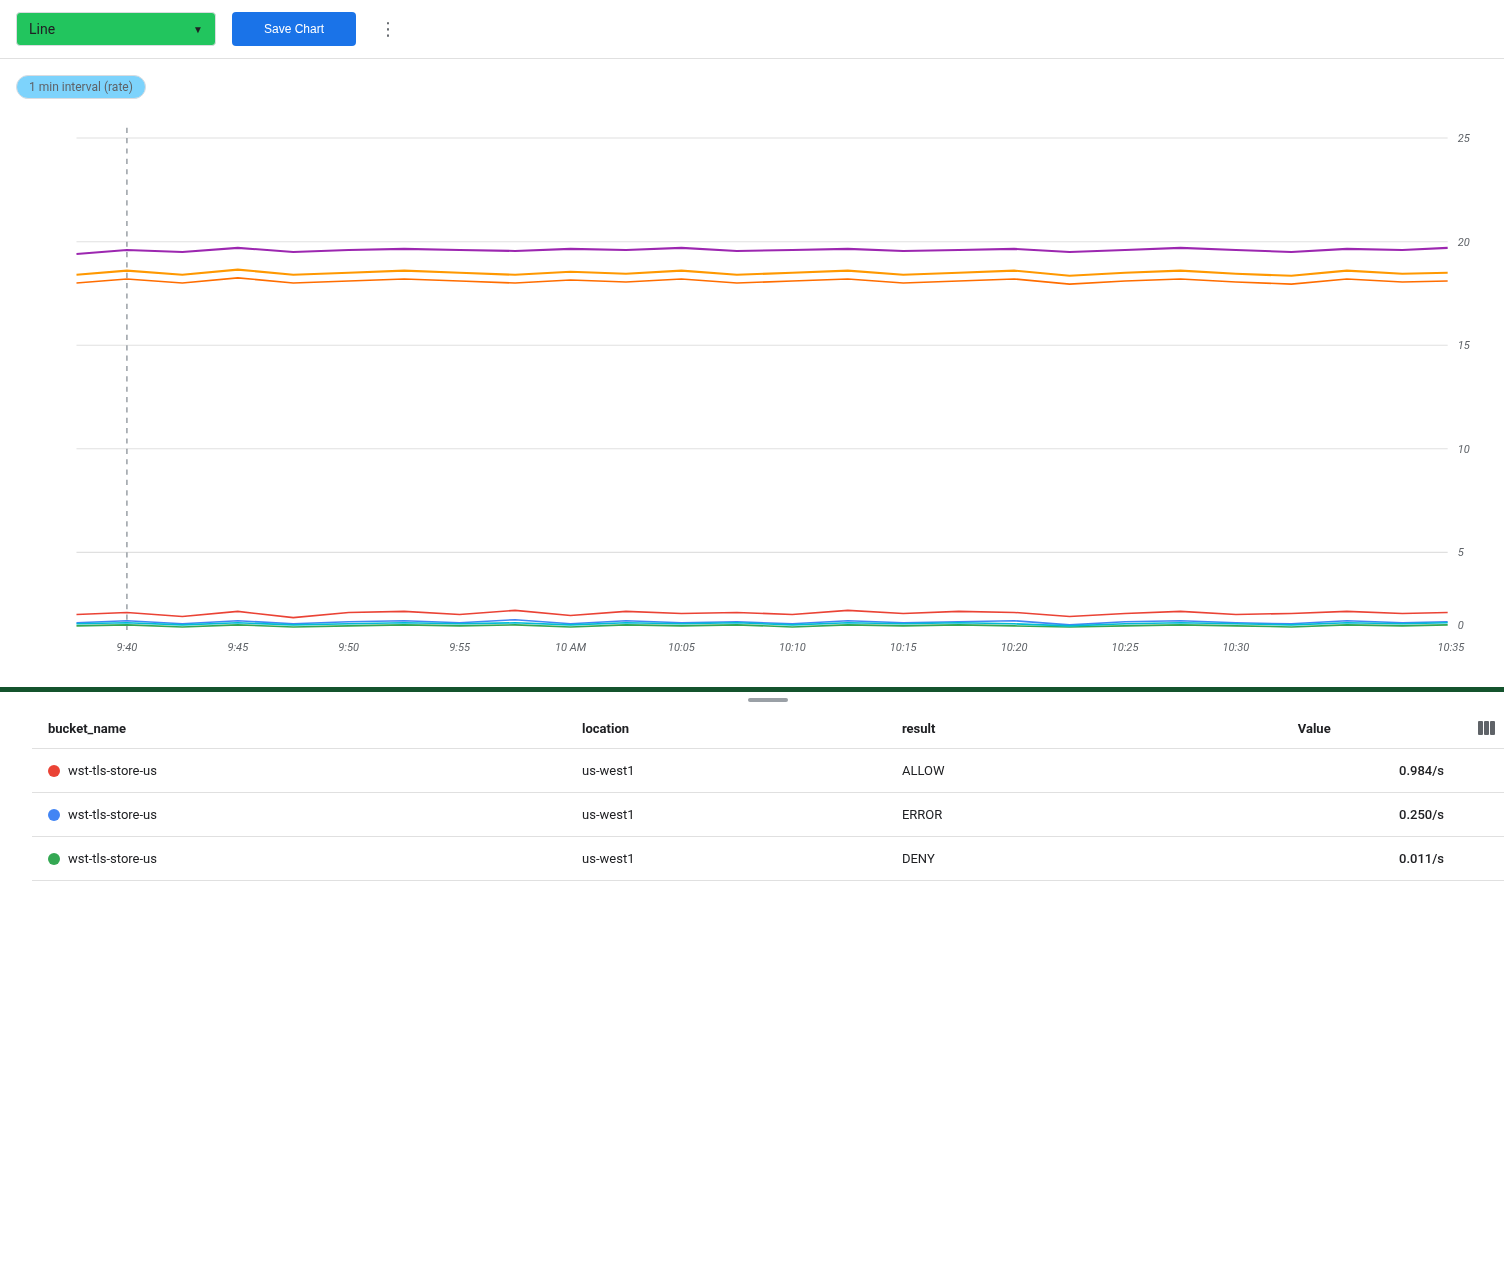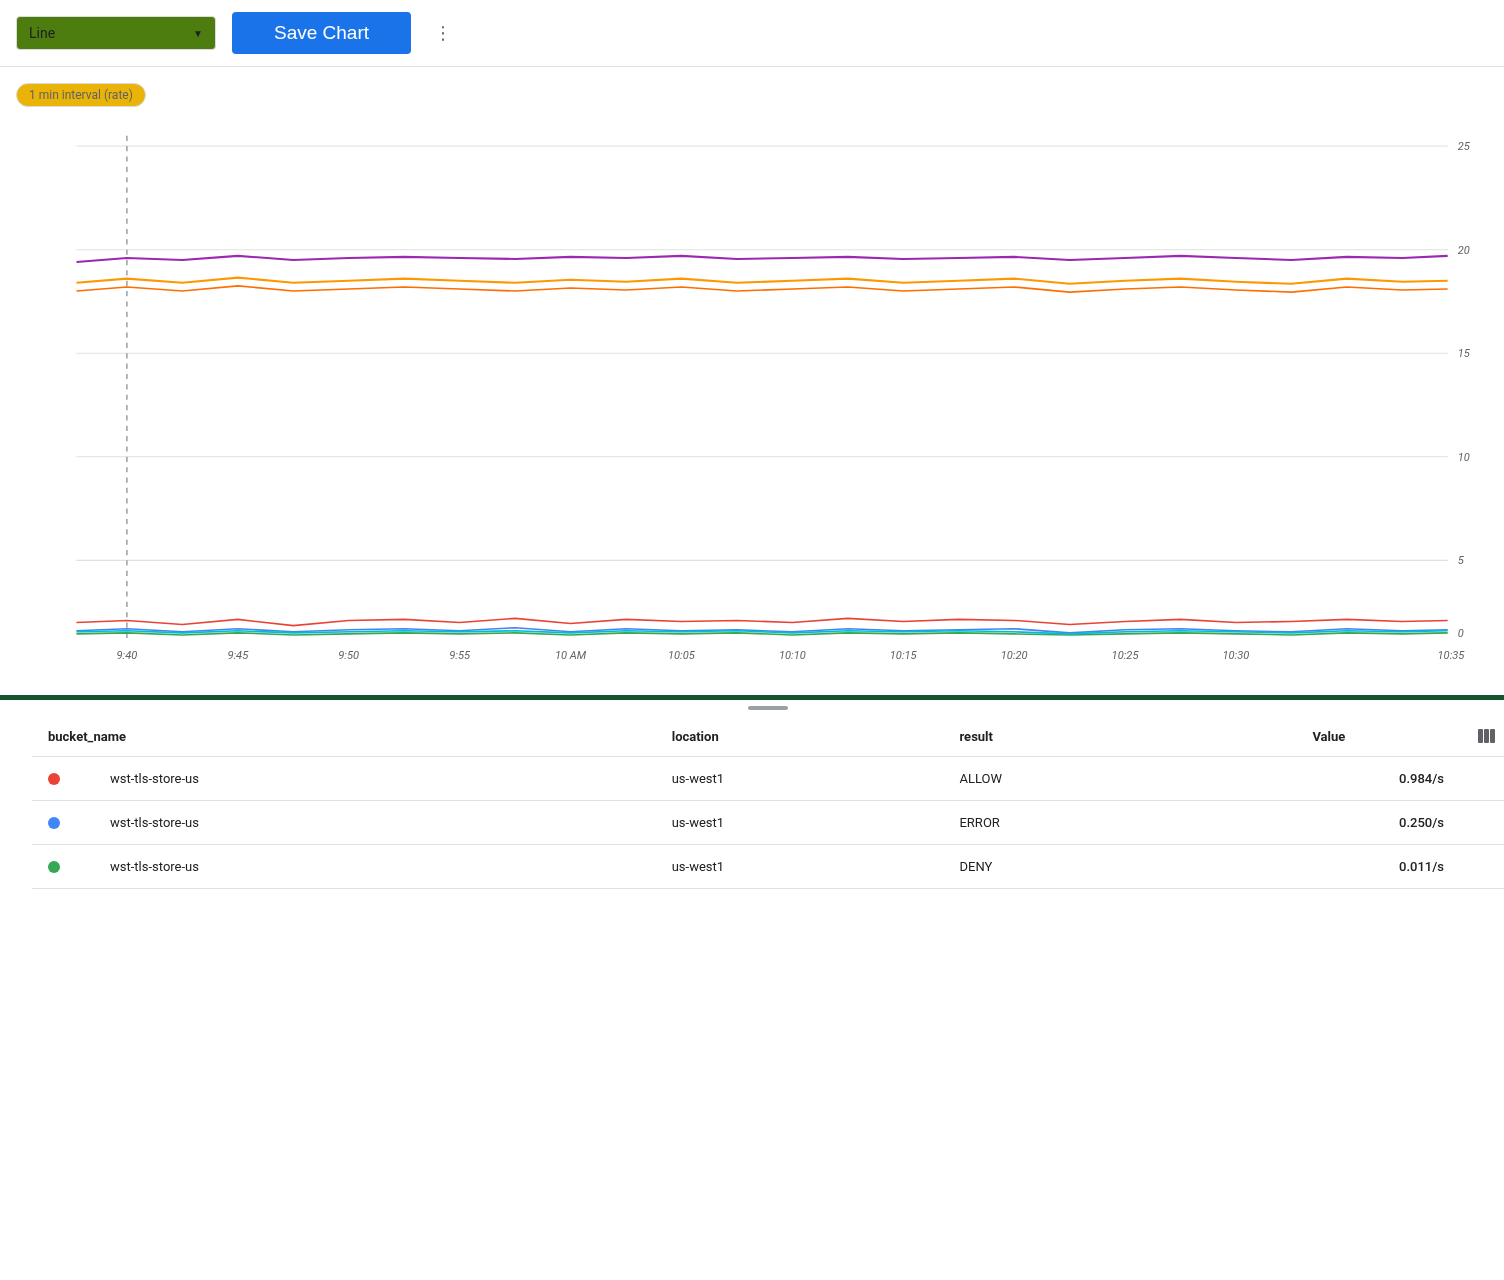--- a/index.html
+++ b/index.html
@@ -20,21 +20,21 @@
     }
     .chart-type-select {
       display: flex;
       align-items: center;
       border: 1px solid #dadce0;
       border-radius: 4px;
       padding: 8px 12px;
       min-width: 200px;
       cursor: pointer;
       justify-content: space-between;
-      background: #4d7c0f;
+      background: #22c55e;
     }
     .chart-type-label {
       font-size: 14px;
       color: #202124;
     }
     .dropdown-arrow {
       font-size: 10px;
       color: #202124;
     }
     .time-controls {
@@ -54,22 +54,22 @@
     }
     .time-btn.active {
       color: #1a73e8;
       font-weight: 500;
     }
     .save-chart-btn {
       background: #1a73e8;
       color: #fff;
       border: none;
       border-radius: 4px;
-      padding: 10px 42px;
-      font-size: 19px;
+      padding: 10px 32px;
+      font-size: 12px;
       font-weight: 500;
       cursor: pointer;
     }
     .more-btn {
       padding: 6px;
       background: none;
       border: none;
       cursor: pointer;
       font-size: 18px;
       color: #5f6368;
@@ -82,21 +82,21 @@
     }
 
     
     .chart-container {
       padding: 16px 16px 0 16px;
       position: relative;
     }
     .interval-badge {
       display: inline-flex;
       align-items: center;
-      background: #eab308;
+      background: #7dd3fc;
       border: 1px solid #dadce0;
       border-radius: 16px;
       padding: 4px 12px;
       font-size: 12px;
       color: #5f6368;
       margin-bottom: 8px;
     }
 
     .chart-wrapper {
       position: relative;
@@ -165,21 +165,20 @@
       width: 12px;
       height: 12px;
       border-radius: 50%;
       margin-right: 8px;
       vertical-align: middle;
       flex-shrink: 0;
     }
     .series-name-cell {
       display: flex;
       align-items: center;
-      gap: 42px;
     }
     .cols-icon-svg {
       display: inline-block;
       vertical-align: middle;
     }
   </style>
 </head>
 <body>
 
 <div class="toolbar">

